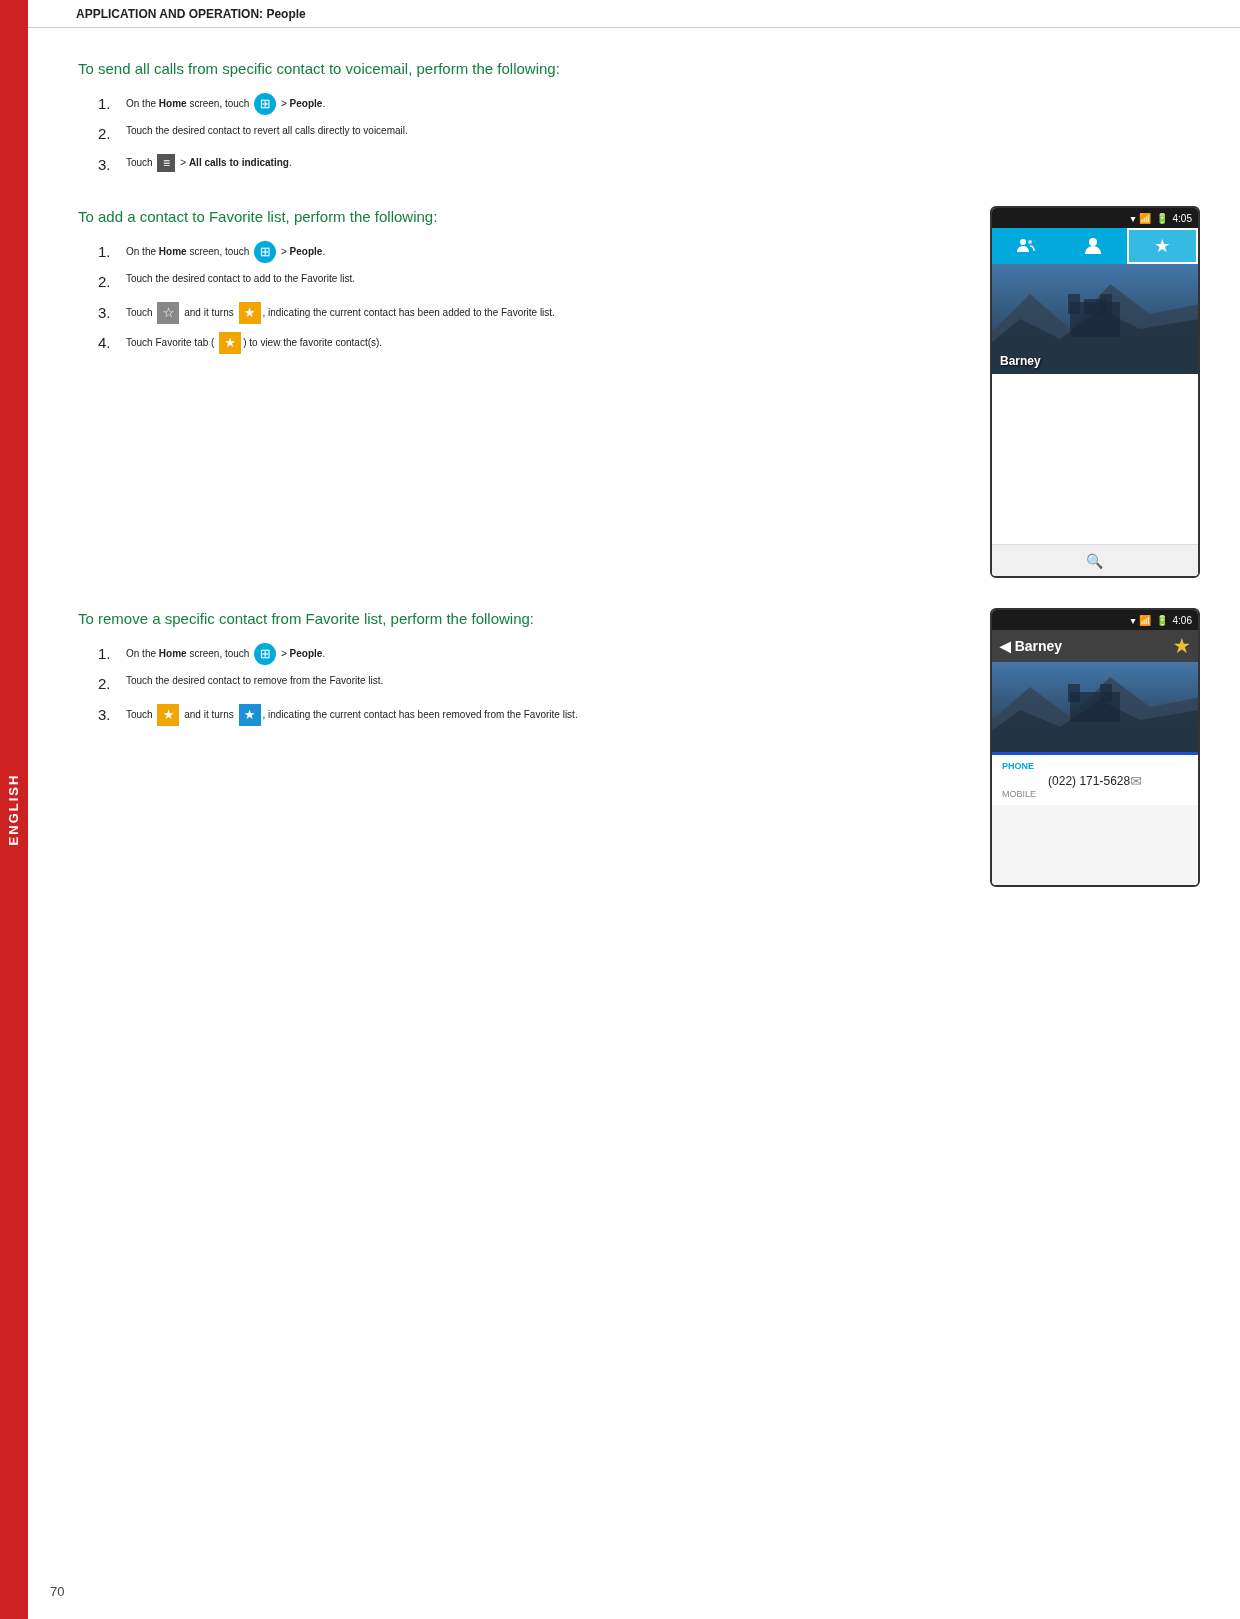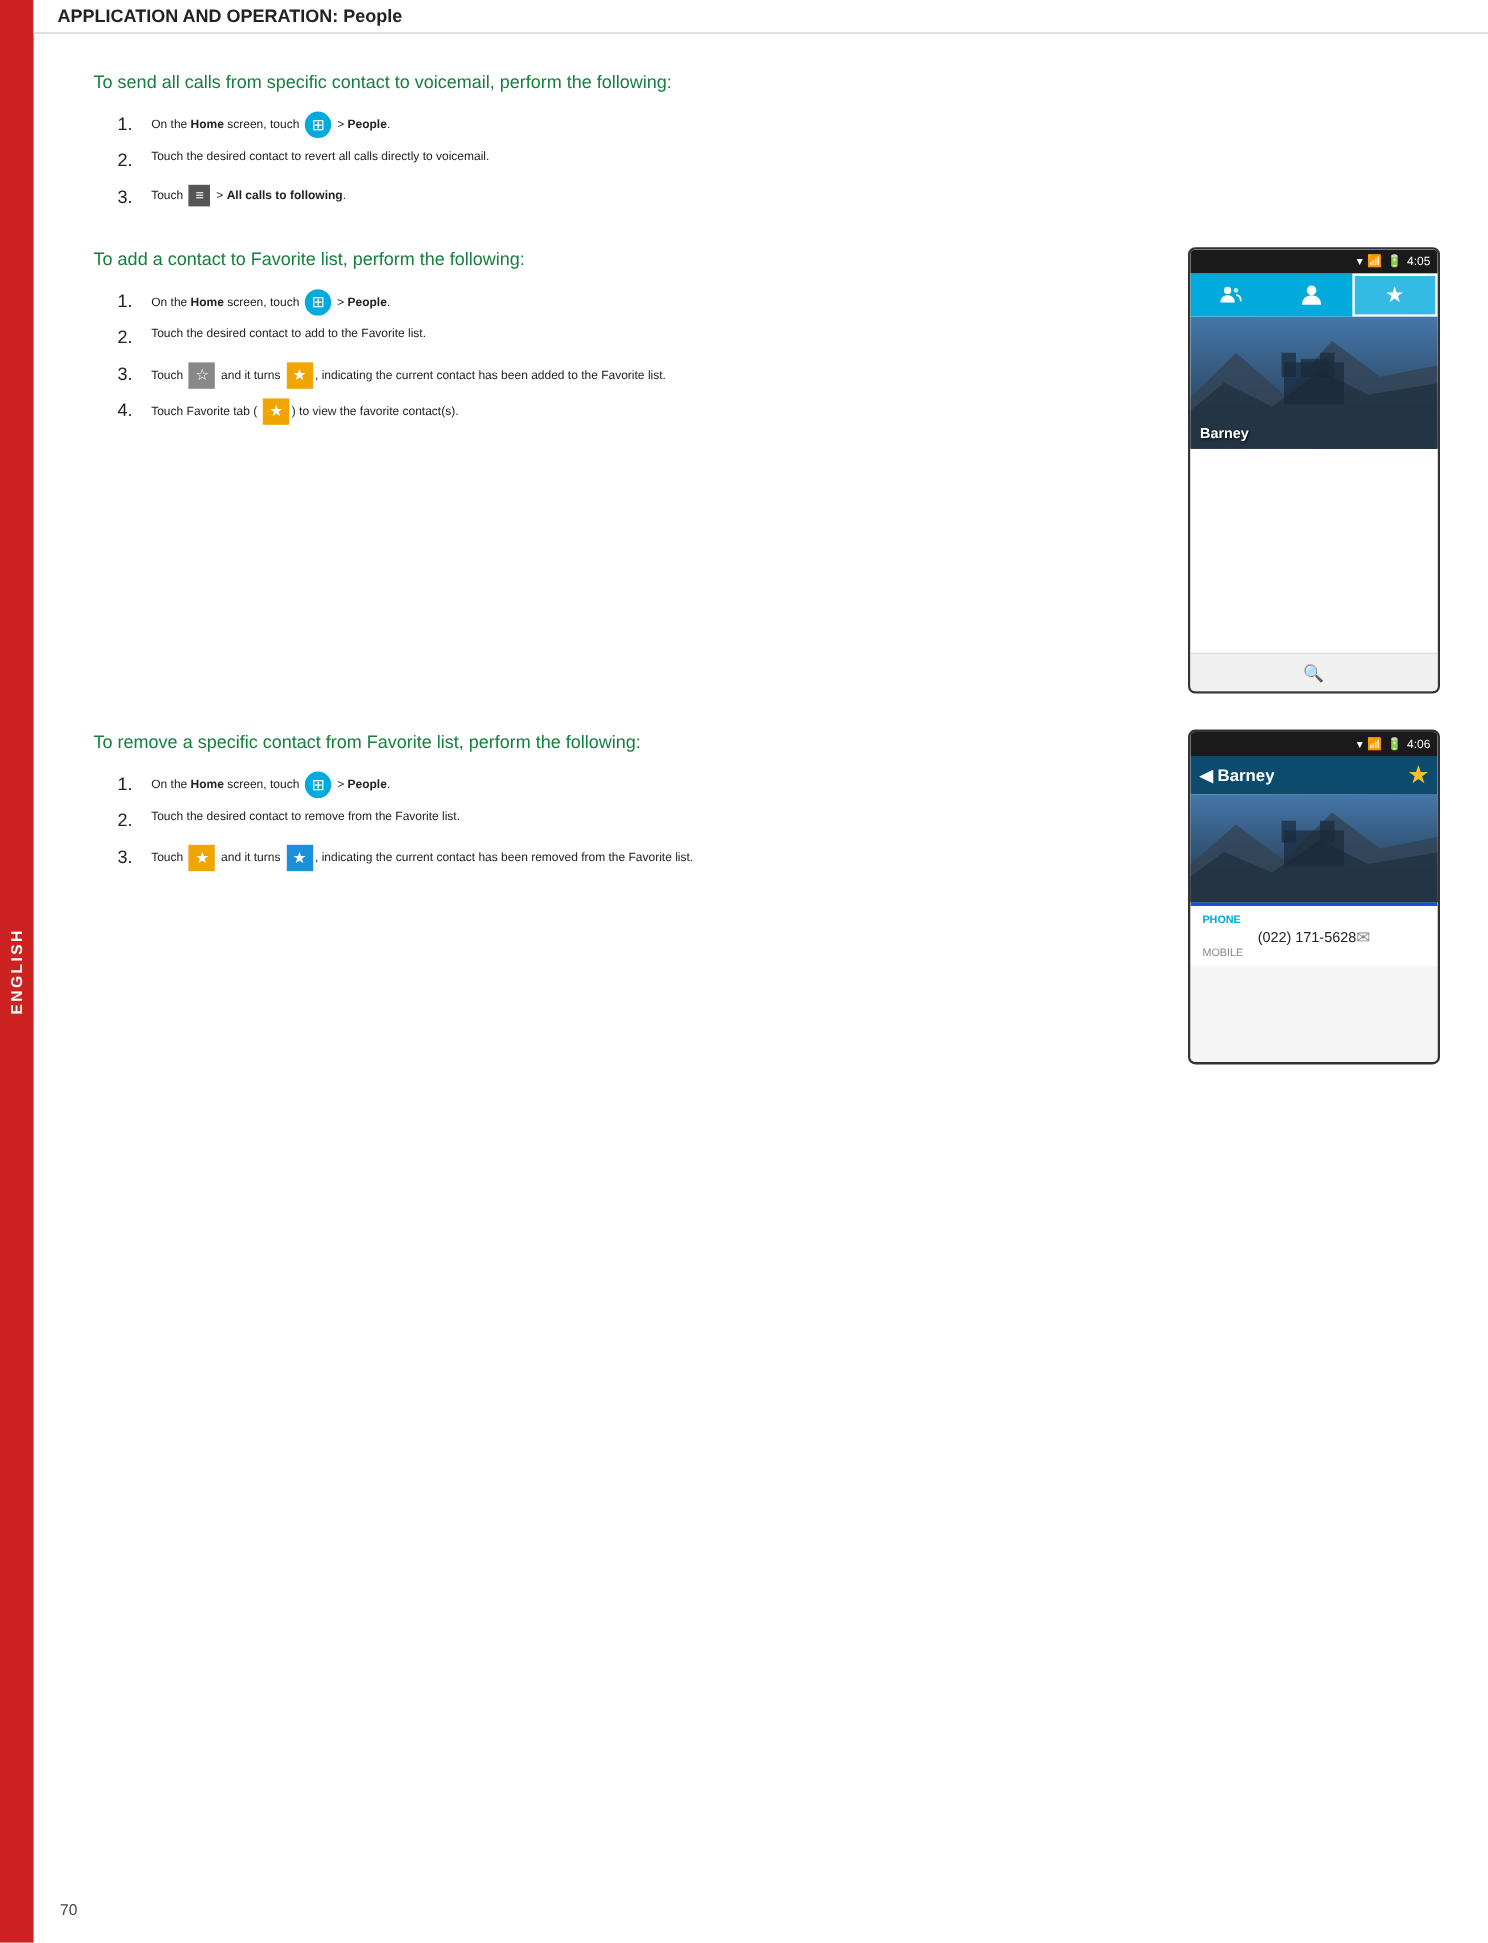--- a/index.html
+++ b/index.html
@@ -41,23 +41,24 @@
       left: 28px;
       right: 0;
       height: 28px;
       background: #fff;
       border-bottom: 1px solid #ccc;
       display: flex;
       align-items: center;
       padding-left: 20px;
     }
     .header-bar-title {
-      font-size: 15px;
+      font-size: 12px;
       font-weight: bold;
       color: #222;
+      margin-left: 28px;
     }
 
     
     .content {
       position: absolute;
       top: 28px;
       left: 28px;
       right: 0;
       bottom: 0;
       padding: 30px 40px 40px 50px;
@@ -294,21 +295,21 @@
       border-top: 1px solid #ddd;
     }
 
     .phone-search-icon {
       font-size: 14px;
       color: #555;
     }
 
     
     .phone-contact-header {
-      background: #0c4a6e;
+      background: #404040;
       height: 32px;
       display: flex;
       align-items: center;
       padding: 0 8px;
       color: #fff;
       font-size: 12px;
       font-weight: bold;
       justify-content: space-between;
     }
 
@@ -390,21 +391,21 @@
       </li>
       <li>
         <span class="step-num">2.</span>
         <span class="step-text">Touch the desired contact to revert all calls directly to voicemail.</span>
       </li>
       <li>
         <span class="step-num">3.</span>
         <span class="step-text">
           Touch
           <span class="icon-menu"></span>
-          &gt; <strong>All calls to following</strong>.
+          &gt; <strong>All calls to indicating</strong>.
         </span>
       </li>
     </ol>
   </div>
 
   <div class="section">
     <div class="two-col">
       <div class="left-col">
         <p class="section-intro">To add a contact to Favorite list, perform the following:</p>
         <ol class="steps-list">

